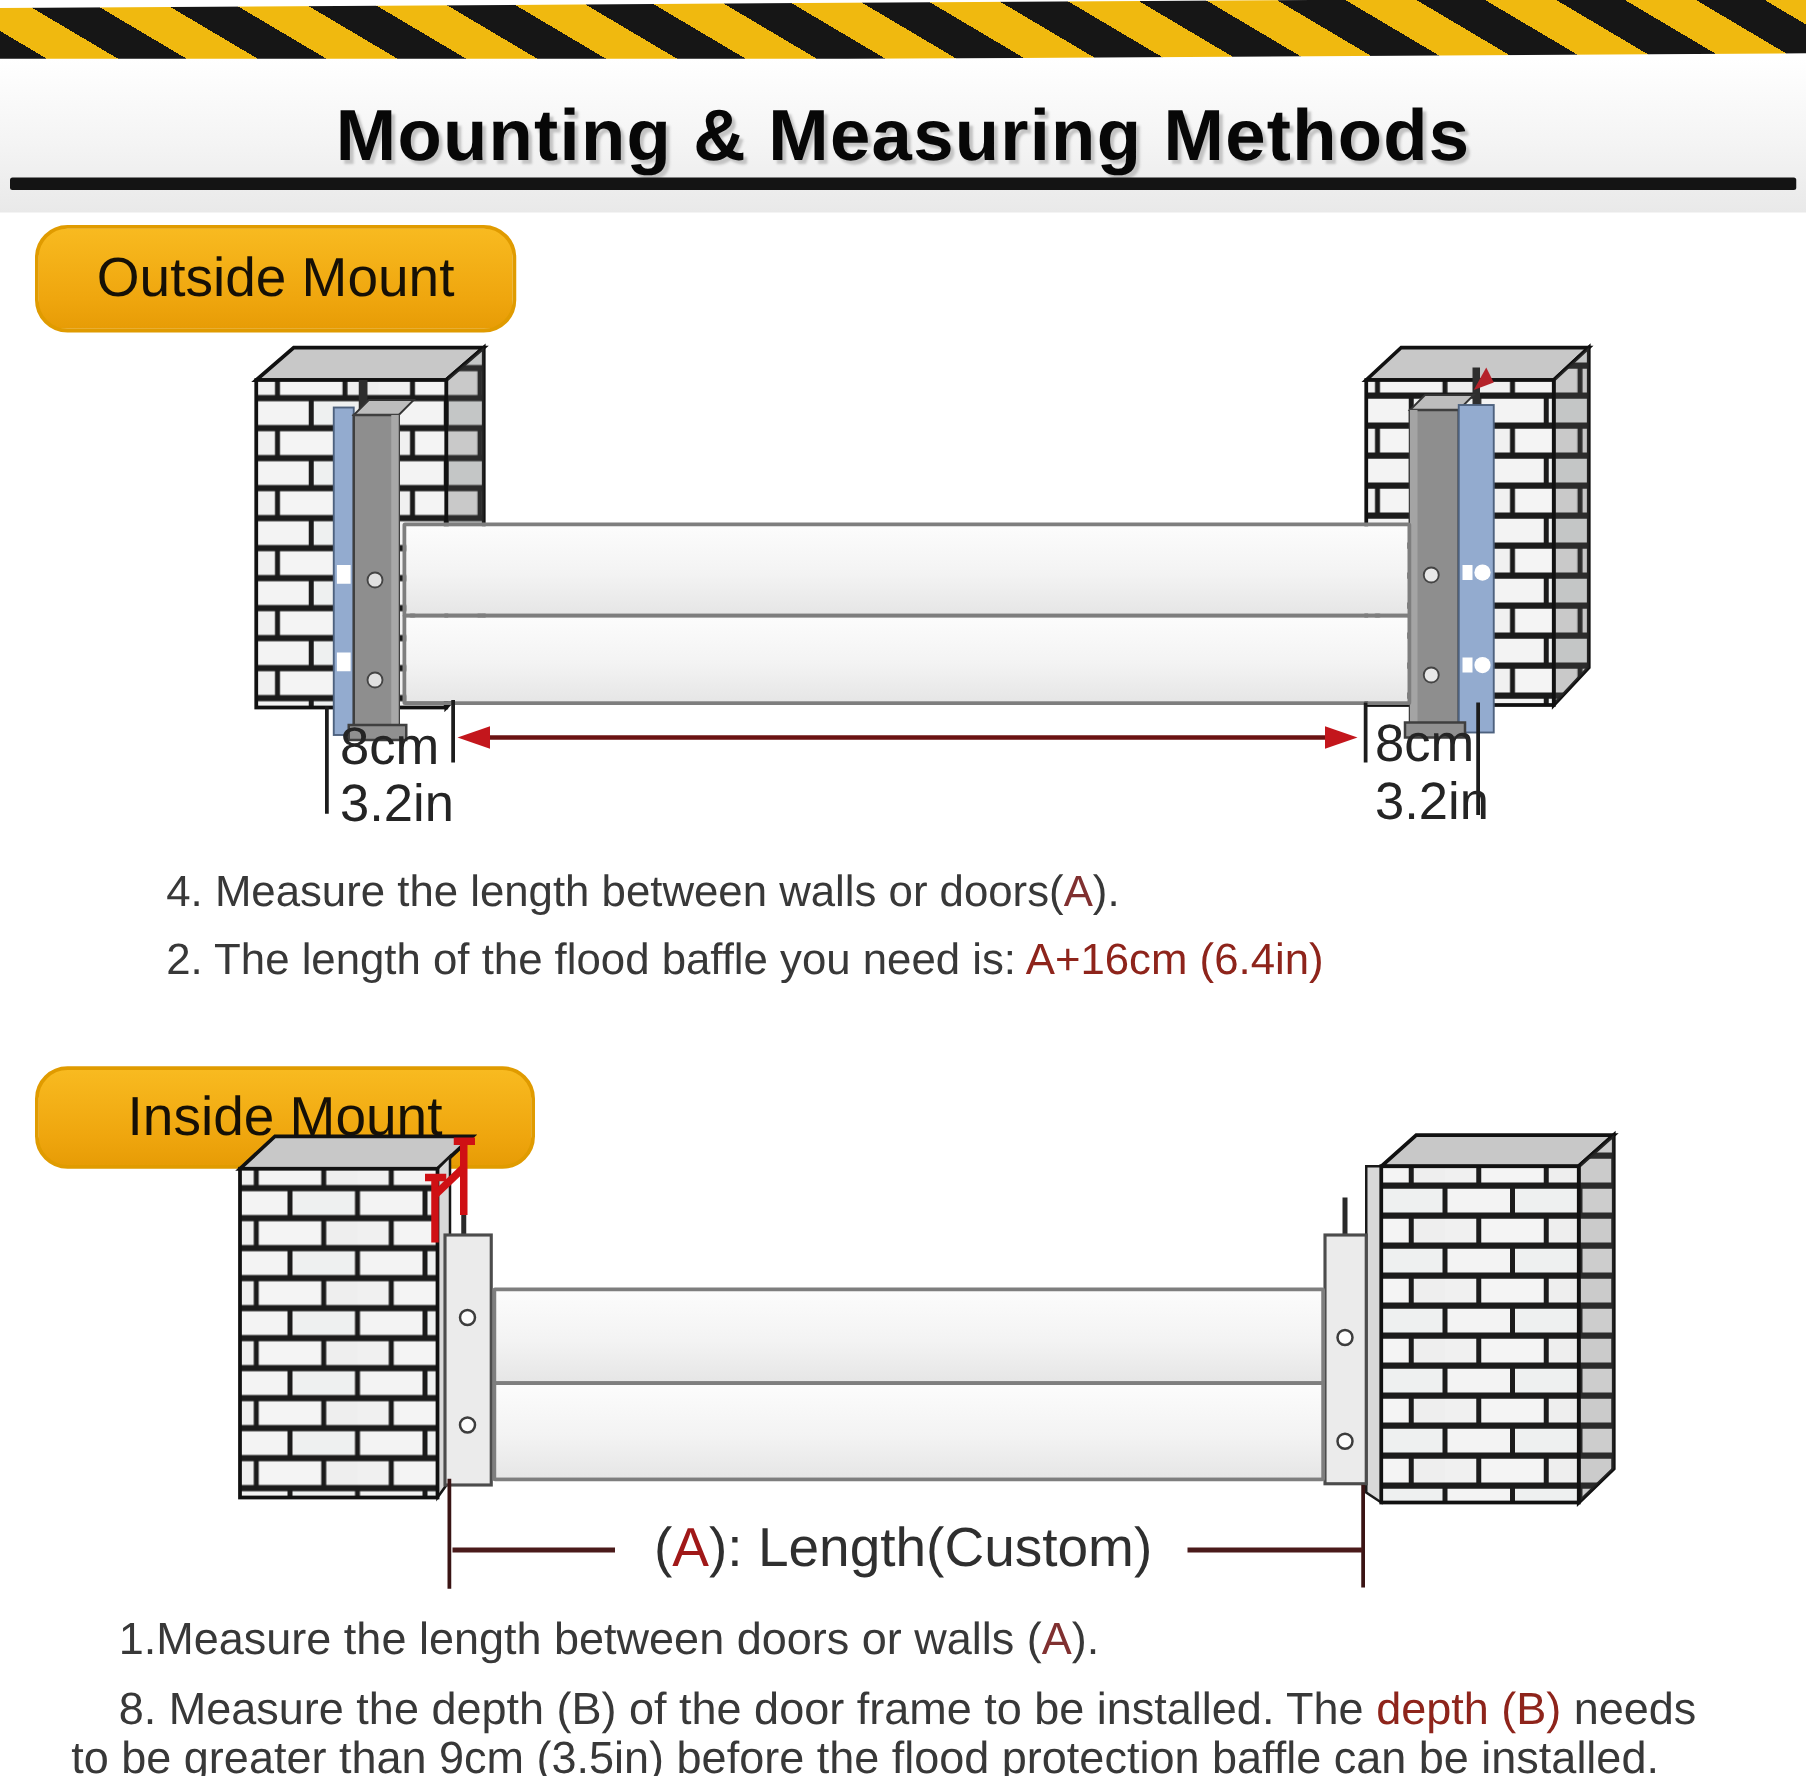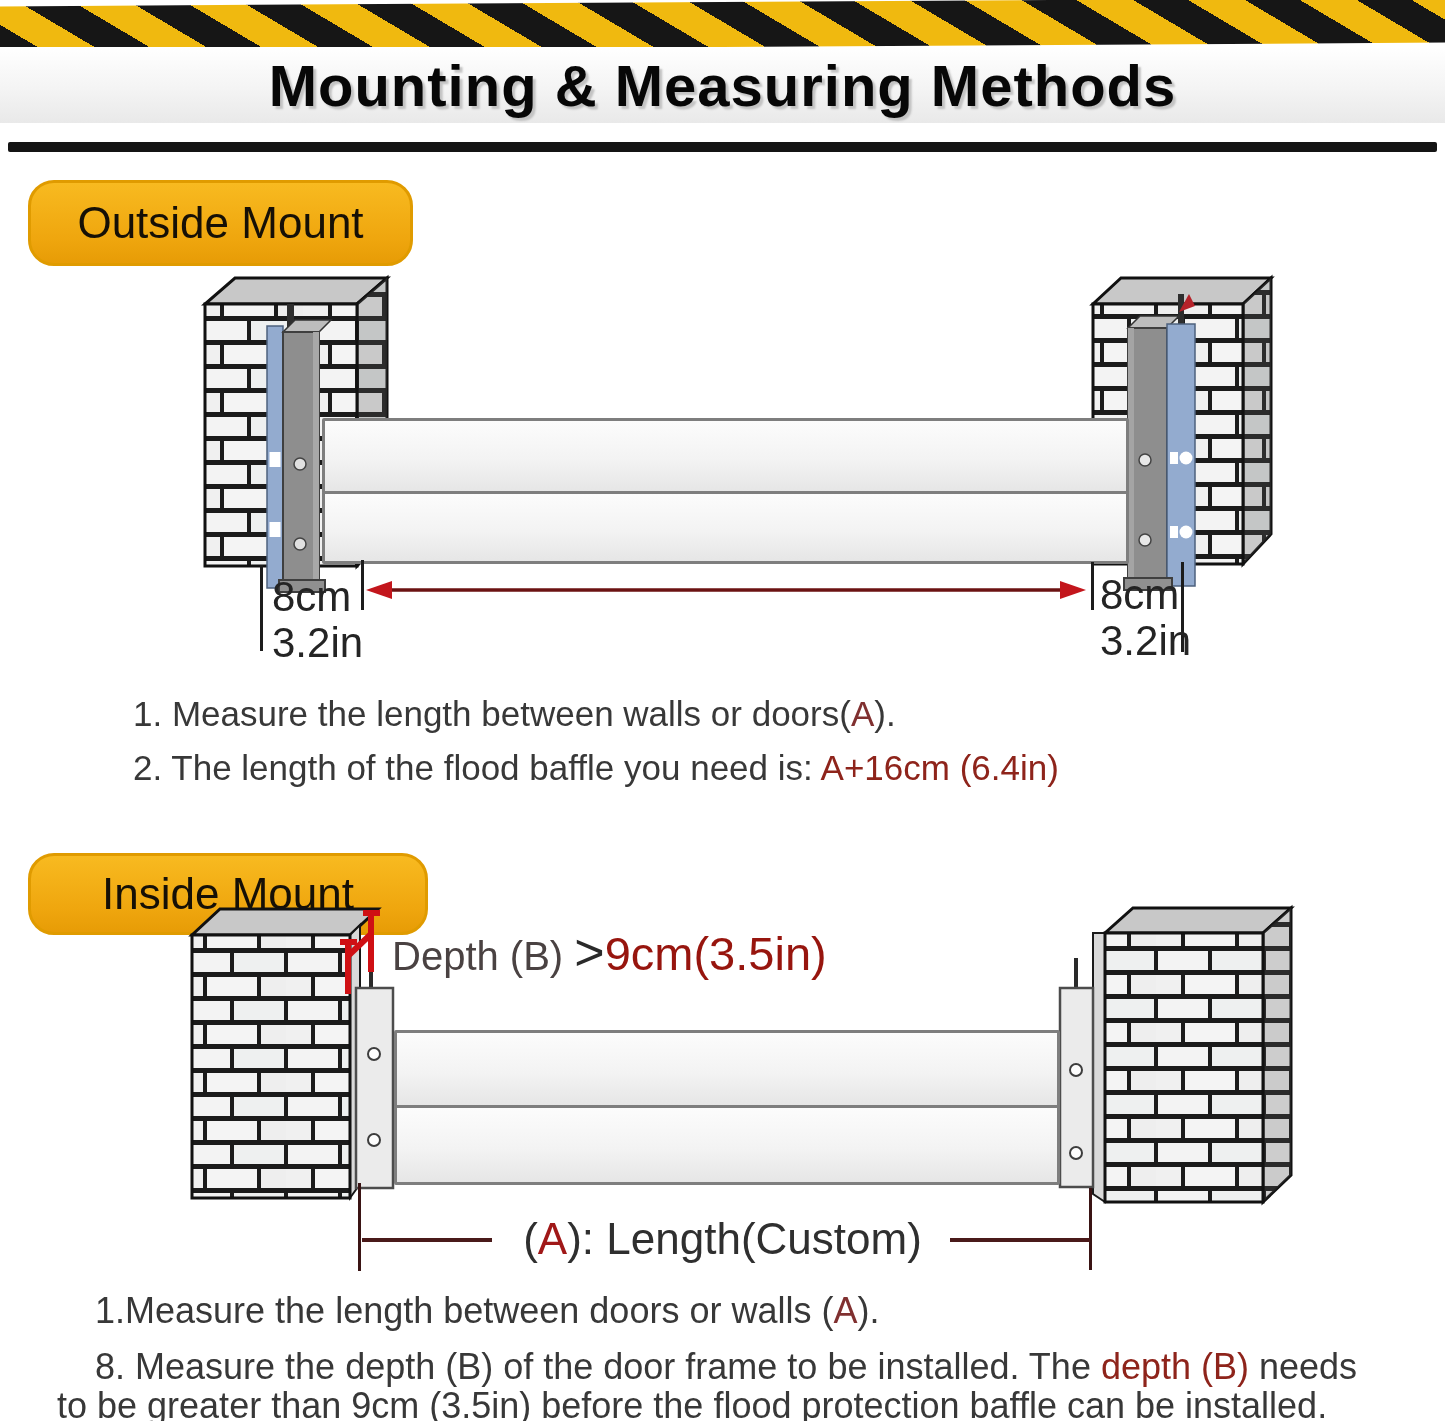--- a/index.html
+++ b/index.html
@@ -7,21 +7,21 @@
     position:relative; width:1445px; height:1421px; overflow:hidden;
     background:#ffffff; font-family:"Liberation Sans", sans-serif;
   }
   
   .hazard-band{
     position:absolute; left:-10px; top:2px; width:1465px; height:45px;
     background:repeating-linear-gradient(31deg,#161616 0 28px,#f0b90f 28px 57px);
     transform:rotate(-0.35deg);
   }
   .title-band{
-    position:absolute; left:0; top:47px; width:1445px; height:76px;
+    position:absolute; left:0; top:47px; width:1445px; height:123px;
     background:linear-gradient(180deg,#ffffff 0%,#f4f4f4 55%,#e9e9e9 100%);
     display:flex; align-items:center; justify-content:center;
   }
   .main-title{
     font-size:58px; font-weight:bold; color:#070707; letter-spacing:1px;
     text-shadow:3px 3px 2px #c3c3c3;
   }
   .black-bar{position:absolute; left:8px; top:142px; width:1429px; height:10px; background:#141414; border-radius:2px;}
   
   .badge{
@@ -151,21 +151,21 @@
 
   <svg style="position:absolute;left:362px;top:308px" width="728" height="28" viewBox="0 0 728 28">
     <line x1="10" y1="14" x2="718" y2="14" stroke="#6b1212" stroke-width="3.5"></line>
     <polygon points="4,14 30,5 30,23" fill="#c3161c"></polygon>
     <polygon points="724,14 698,5 698,23" fill="#c3161c"></polygon>
   </svg>
 
 </div>
 
 <div class="step" style="left:133px;top:694px">
-  <span>1. Measure the length between walls or doors(</span><span class="dark-a">A</span><span>).</span>
+  <span>4. Measure the length between walls or doors(</span><span class="dark-a">A</span><span>).</span>
 </div>
 <div class="step" style="left:133px;top:748px">
   <span>2. The length of the flood baffle you need is: </span><span class="maroon">A+16cm (6.4in)</span>
 </div>
 
 <div class="badge" id="badge-inside">
   <span>Inside Mount</span>
 </div>
 
 <div class="diag" id="diag-inside">
@@ -197,23 +197,20 @@
     <rect x="12" y="88" width="33" height="199" fill="#ebebeb" stroke="#4c4c4c" stroke-width="2.5"></rect>
     <circle cx="28" cy="170" r="6" fill="#fdfdfd" stroke="#3d3d3d" stroke-width="2"></circle>
     <circle cx="28" cy="253" r="6" fill="#fdfdfd" stroke="#3d3d3d" stroke-width="2"></circle>
   </svg>
 
   <div class="panel-stack" style="left:394px;top:130px;width:666px">
     <div class="panel" style="height:78px"></div>
     <div class="panel" style="height:80px"></div>
   </div>
 
-  <div class="depth-label" style="left:392px;top:22px">
-    <span>Depth (B) </span><span class="gt">&gt;</span><span class="val">9cm(3.5in)</span>
-  </div>
 
   <div class="vline mline" style="left:358px;top:283px;height:88px"></div>
   <div class="vline mline" style="left:1089px;top:288px;height:82px"></div>
   <div class="hseg" style="left:362px;top:338px;width:130px"></div>
   <div class="hseg" style="left:950px;top:338px;width:140px"></div>
 
   <div class="length-label" style="left:495px;top:314px;width:455px">
     <span>(</span><span class="red-a">A</span><span>): Length(Custom)</span>
   </div>
 </div>

